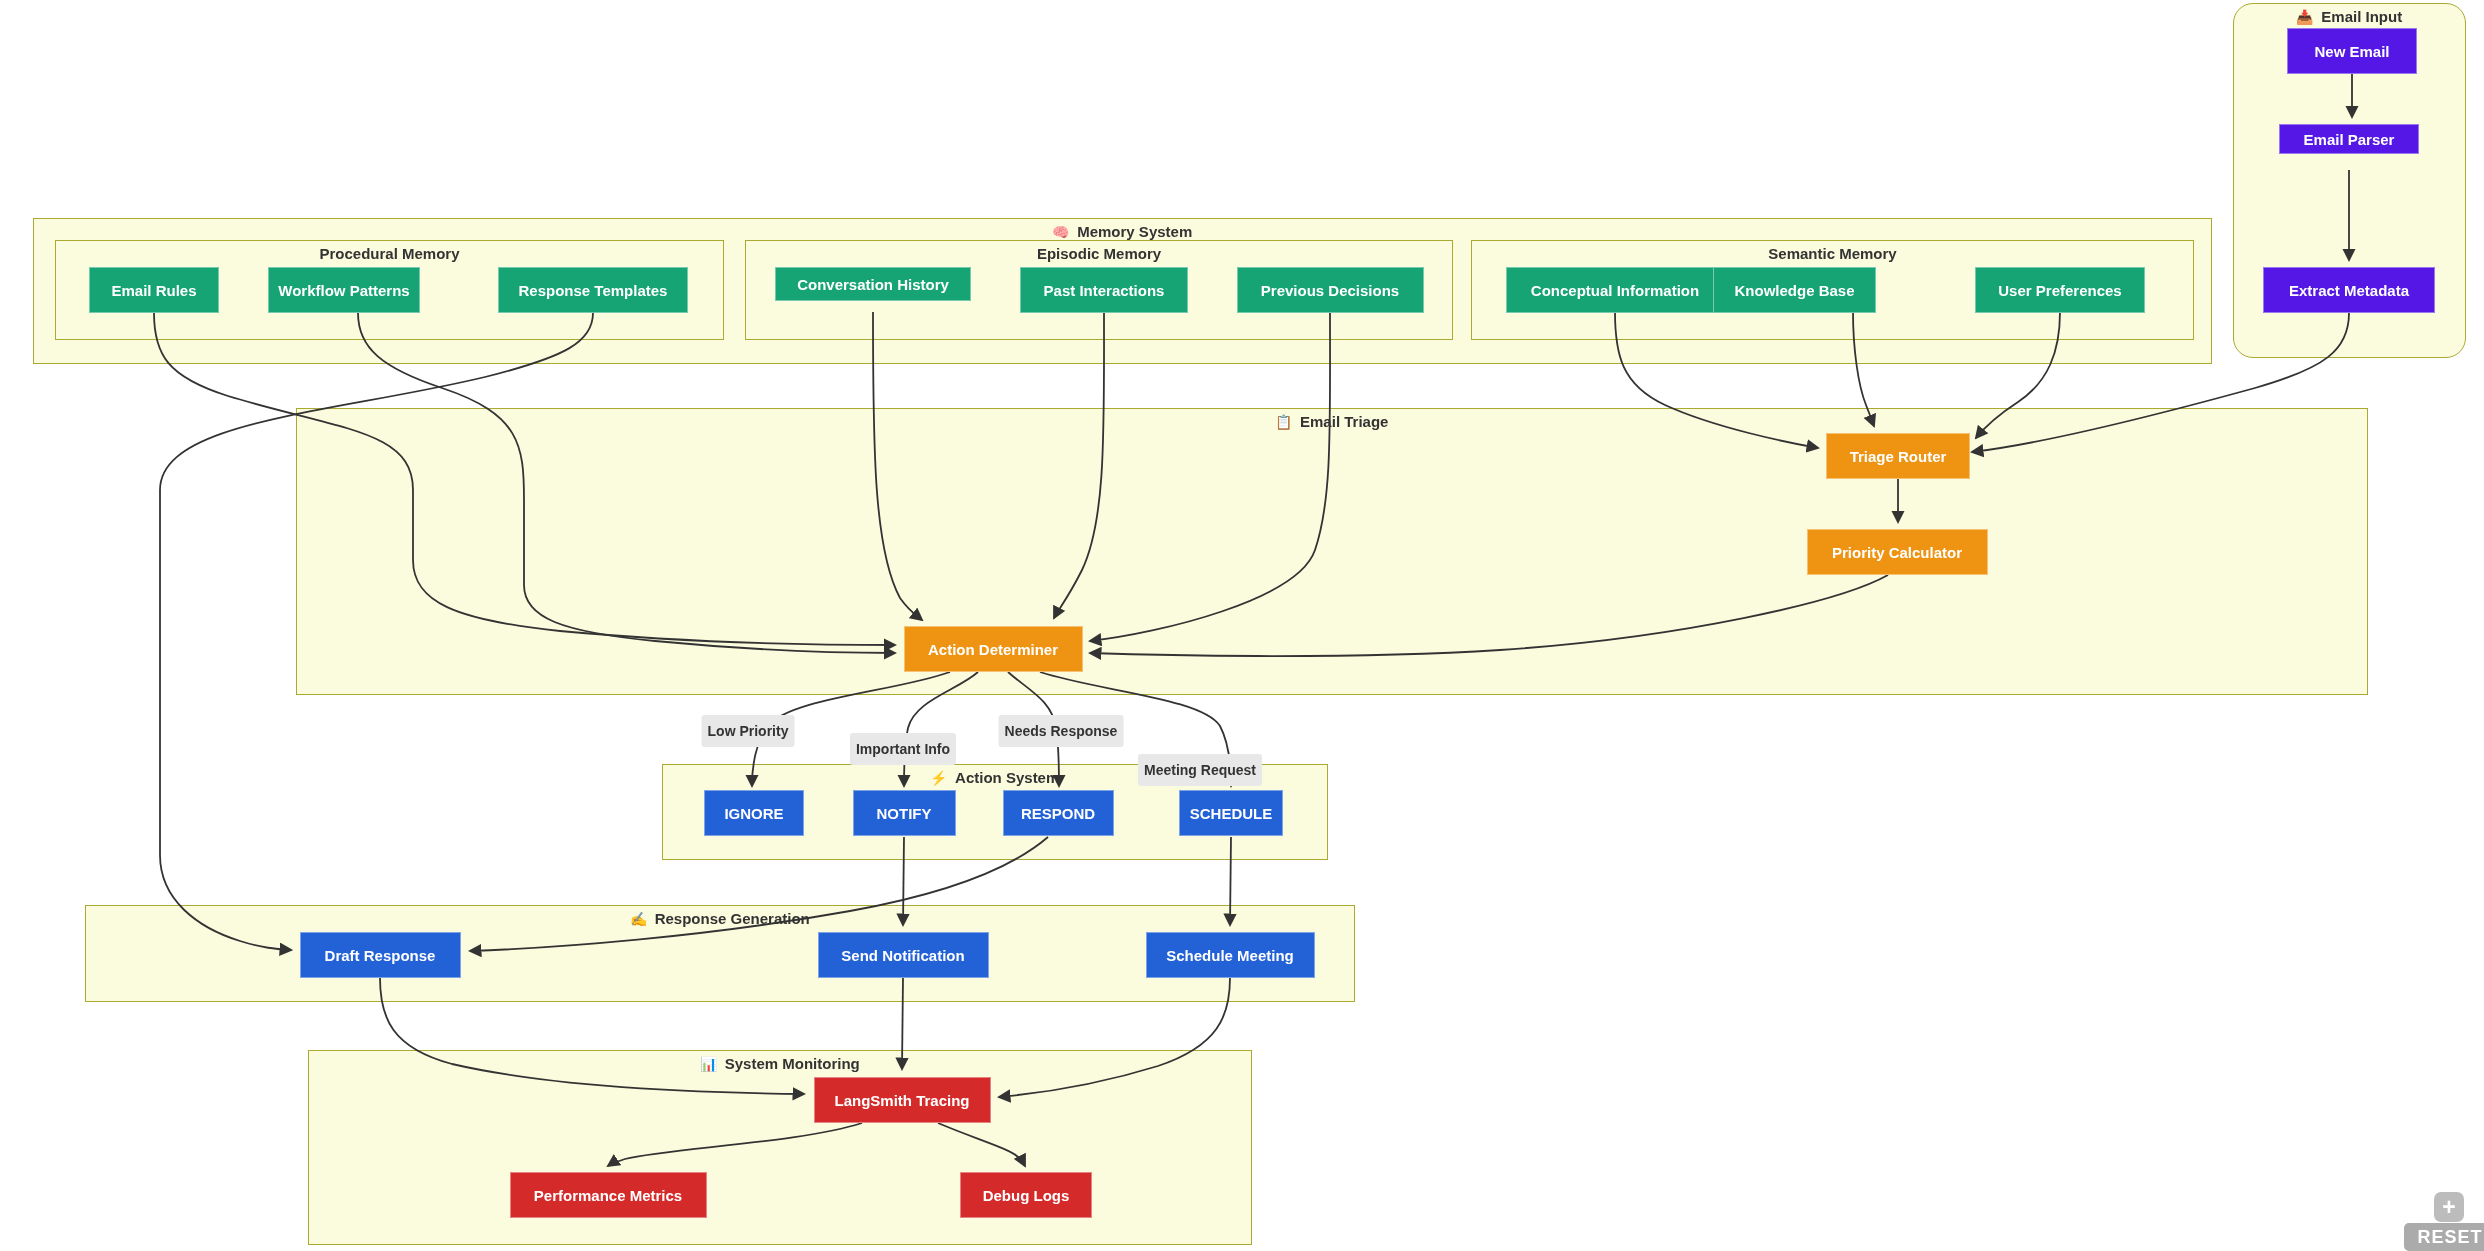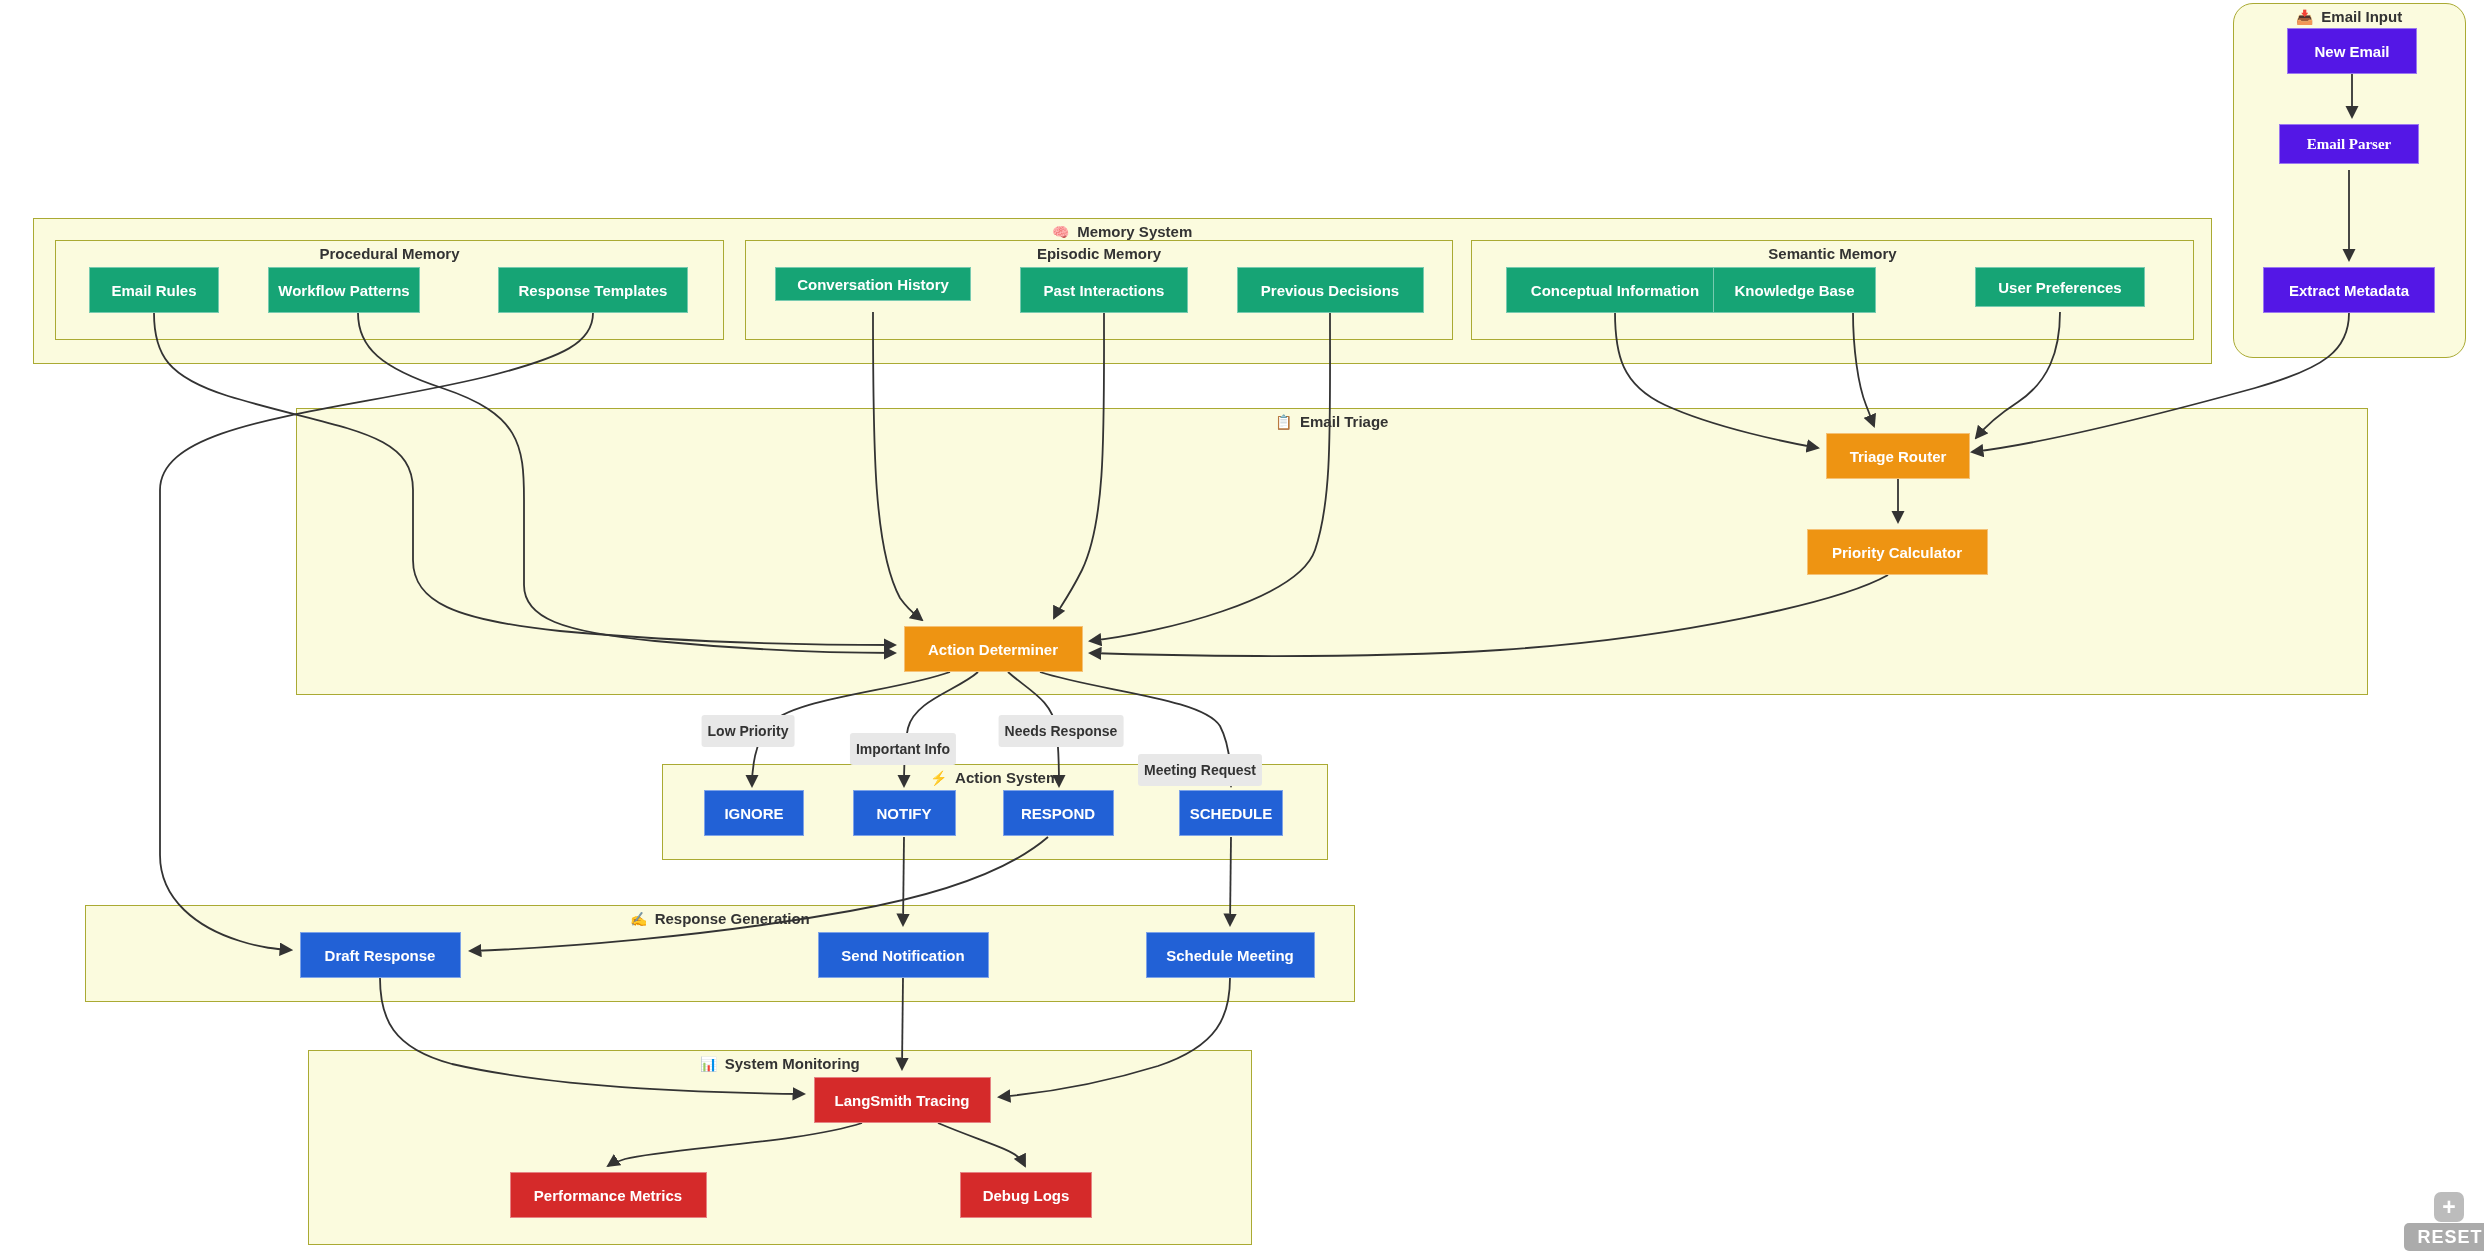--- a/index.html
+++ b/index.html
@@ -99,31 +99,31 @@
     <div class="container" style="left: 662px; top: 764px; width: 666px; height: 96px;">
       <div class="ctitle"><span class="cicon">⚡</span><span>Action System</span></div>
     </div>
     <div class="container" style="left: 85px; top: 905px; width: 1270px; height: 97px;">
       <div class="ctitle"><span class="cicon">✍️</span><span>Response Generation</span></div>
     </div>
     <div class="container" style="left: 308px; top: 1050px; width: 944px; height: 195px;">
       <div class="ctitle"><span class="cicon">📊</span><span>System Monitoring</span></div>
     </div>
     <div class="node" style="left: 2287px; top: 28px; width: 130px; height: 46px; background: rgb(84, 23, 230);">New Email</div>
-    <div class="node" style="left: 2279px; top: 124px; width: 140px; height: 40px; background: rgb(84, 23, 230); font-family: Liberation Serif, serif;">Email Parser</div>
+    <div class="node" style="left: 2279px; top: 124px; width: 140px; height: 30px; background: rgb(84, 23, 230);">Email Parser</div>
     <div class="node" style="left: 2263px; top: 267px; width: 172px; height: 46px; background: rgb(84, 23, 230);">Extract Metadata</div>
     <div class="node" style="left: 89px; top: 267px; width: 130px; height: 46px; background: rgb(22, 164, 117);">Email Rules</div>
     <div class="node" style="left: 268px; top: 267px; width: 152px; height: 46px; background: rgb(22, 164, 117);">Workflow Patterns</div>
     <div class="node" style="left: 498px; top: 267px; width: 190px; height: 46px; background: rgb(22, 164, 117);">Response Templates</div>
     <div class="node" style="left: 775px; top: 267px; width: 196px; height: 34px; background: rgb(22, 164, 117);">Conversation History</div>
     <div class="node" style="left: 1020px; top: 267px; width: 168px; height: 46px; background: rgb(22, 164, 117);">Past Interactions</div>
     <div class="node" style="left: 1236.5px; top: 267px; width: 187px; height: 46px; background: rgb(22, 164, 117);">Previous Decisions</div>
     <div class="node" style="left: 1506px; top: 267px; width: 218px; height: 46px; background: rgb(22, 164, 117);">Conceptual Information</div>
     <div class="node" style="left: 1713px; top: 267px; width: 163px; height: 46px; background: rgb(22, 164, 117);">Knowledge Base</div>
-    <div class="node" style="left: 1975px; top: 267px; width: 170px; height: 40px; background: rgb(22, 164, 117);">User Preferences</div>
+    <div class="node" style="left: 1975px; top: 267px; width: 170px; height: 46px; background: rgb(22, 164, 117);">User Preferences</div>
     <div class="node" style="left: 1826px; top: 433px; width: 144px; height: 46px; background: rgb(238, 148, 18);">Triage Router</div>
     <div class="node" style="left: 1806.5px; top: 529px; width: 181px; height: 46px; background: rgb(238, 148, 18);">Priority Calculator</div>
     <div class="node" style="left: 903.5px; top: 626px; width: 179px; height: 46px; background: rgb(238, 148, 18);">Action Determiner</div>
     <div class="node" style="left: 704px; top: 790px; width: 100px; height: 46px; background: rgb(34, 97, 214);">IGNORE</div>
     <div class="node" style="left: 852.5px; top: 790px; width: 103px; height: 46px; background: rgb(34, 97, 214);">NOTIFY</div>
     <div class="node" style="left: 1002.5px; top: 790px; width: 111px; height: 46px; background: rgb(34, 97, 214);">RESPOND</div>
     <div class="node" style="left: 1179px; top: 790px; width: 104px; height: 46px; background: rgb(34, 97, 214);">SCHEDULE</div>
     <div class="node" style="left: 299.5px; top: 932px; width: 161px; height: 46px; background: rgb(34, 97, 214);">Draft Response</div>
     <div class="node" style="left: 817.5px; top: 932px; width: 171px; height: 46px; background: rgb(34, 97, 214);">Send Notification</div>
     <div class="node" style="left: 1145.5px; top: 932px; width: 169px; height: 46px; background: rgb(34, 97, 214);">Schedule Meeting</div>

